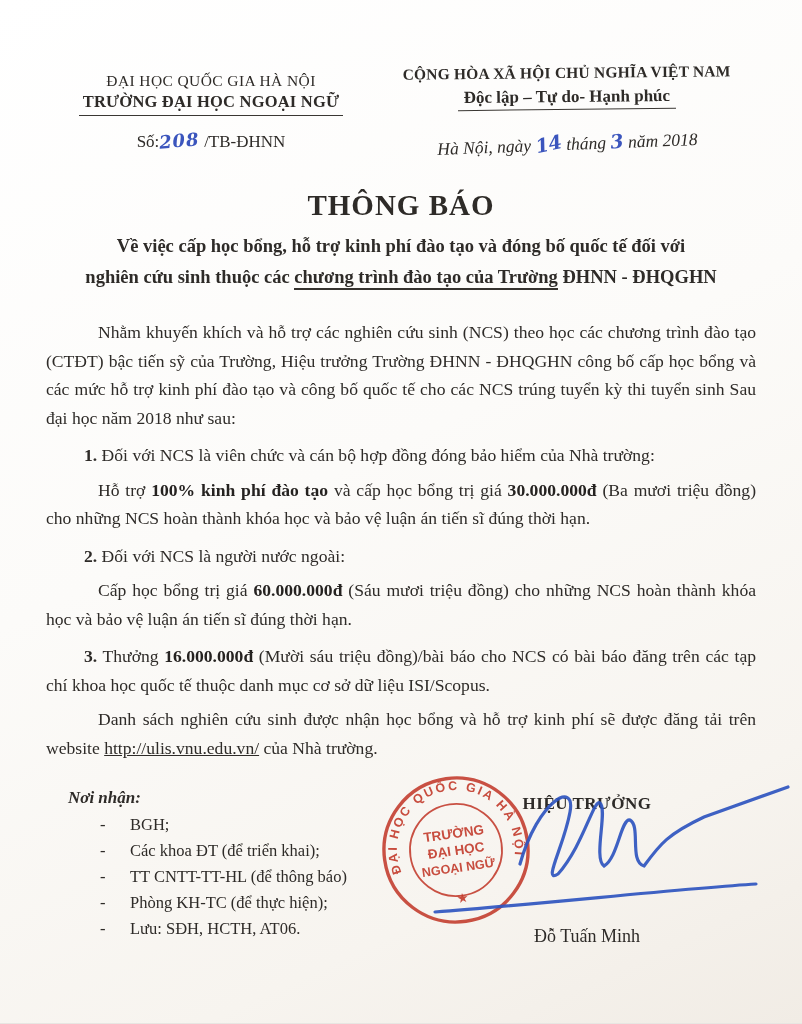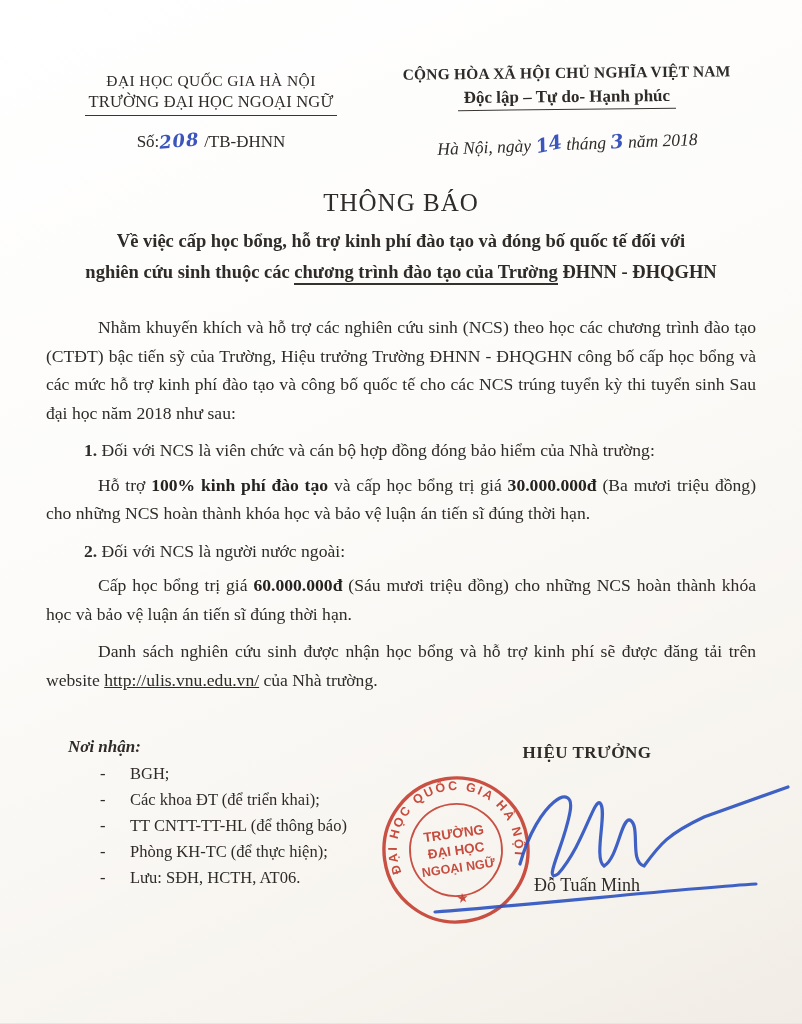--- a/index.html
+++ b/index.html
@@ -12,51 +12,51 @@
     color:#2e2b28;
     background:linear-gradient(155deg,#ffffff 0%,#fcfbf9 45%,#f7f4ef 80%,#f1ece5 100%);
     overflow:hidden;
   }
   .content { position:relative; padding:64px 46px 0 46px; }
 
   
   .header { display:flex; justify-content:space-between; align-items:flex-start; }
   .hdr-left { width:330px; text-align:center; padding-top:8px; }
   .hdr-left .l1 { font-size:15.5px; letter-spacing:.4px; }
-  .hdr-left .l2 { font-size:16.5px; font-weight:normal; letter-spacing:.2px;
+  .hdr-left .l2 { font-size:16.5px; font-weight:bold; letter-spacing:.2px;
                   display:inline-block; border-bottom:1.6px solid #3a3733; padding:2px 4px 3px 4px; }
   .so-line { margin-top:14px; font-size:17px; }
   .hdr-right { width:378px; text-align:center; transform:rotate(-.6deg); }
   .hdr-right .l1 { font-size:15.5px; font-weight:bold; letter-spacing:.2px; }
   .hdr-right .l2 { font-size:17px; font-weight:bold; display:inline-block;
                    border-bottom:1.6px solid #3a3733; padding:2px 6px 2px 6px; margin-top:3px; }
   .date-line { margin-top:22px; font-style:italic; font-size:17.5px; transform:rotate(-1.6deg); }
 
   .hand { color:#3b55bd; font-style:italic; font-weight:bold;
           font-family:"DejaVu Serif",serif; display:inline-block; }
   .hand.day { transform:rotate(-10deg); font-size:19px; }
   .hand.month { transform:rotate(-4deg); font-size:19px; }
   .hand.num { font-size:18px; transform:rotate(-5deg); letter-spacing:1px; }
 
   
   .title-block { text-align:center; margin-top:34px; }
-  .title-main { font-size:25px; font-weight:normal; letter-spacing:1px; }
+  .title-main { font-size:29px; font-weight:bold; letter-spacing:1px; }
   .title-sub { font-size:18.5px; font-weight:bold; margin-top:9px; line-height:1.65; }
   .u-part { border-bottom:2px solid #35322e; padding-bottom:1px; }
 
   
   .body-text { margin-top:26px; font-size:17.6px; line-height:1.62; text-align:justify; }
   .body-text p { text-indent:52px; margin-bottom:9px; }
   p.item-head { text-indent:38px; margin-bottom:6px; }
   .num { font-weight:bold; }
   b { color:#252220; }
   .doc-link { color:#2e2b28; text-decoration:underline; }
 
   
-  .footer { display:flex; margin-top:43px; }
+  .footer { display:flex; margin-top:26px; }
   .recipients { width:372px; font-size:16.5px; padding-left:22px; }
   .recip-label { font-weight:bold; font-style:italic; font-size:17px; }
   .recipients ul { list-style:none; margin-top:4px; }
   .recipients li { padding-left:62px; position:relative; line-height:1.58; }
   .recipients li::before { content:"-"; position:absolute; left:32px; }
   .signblock { flex:1; text-align:center; position:relative; padding-top:6px; }
   .sign-title { font-weight:bold; font-size:17px; letter-spacing:.5px; }
   .sign-name { font-weight:normal; font-size:18px; margin-top:112px; }
 
   .stamp { position:absolute; left:374px; top:768px; transform:rotate(-8deg); }
@@ -91,20 +91,21 @@
 
     <div class="body-text">
       <p>Nhằm khuyến khích và hỗ trợ các nghiên cứu sinh (NCS) theo học các chương trình đào tạo (CTĐT) bậc tiến sỹ của Trường, Hiệu trưởng Trường ĐHNN - ĐHQGHN công bố cấp học bổng và các mức hỗ trợ kinh phí đào tạo và công bố quốc tế cho các NCS trúng tuyển kỳ thi tuyển sinh Sau đại học năm 2018 như sau:</p>
 
       <p class="item-head"><span class="num">1.</span><span> Đối với NCS là viên chức và cán bộ hợp đồng đóng bảo hiểm của Nhà trường:</span></p>
       <p><span>Hỗ trợ </span><b>100% kinh phí đào tạo</b><span> và cấp học bổng trị giá </span><b>30.000.000đ</b><span>  (Ba mươi triệu đồng) cho những NCS hoàn thành khóa học và bảo vệ luận án tiến sĩ đúng thời hạn.</span></p>
 
       <p class="item-head"><span class="num">2.</span><span> Đối với NCS là người nước ngoài:</span></p>
       <p><span>Cấp học bổng trị giá </span><b>60.000.000đ</b><span> (Sáu mươi triệu đồng) cho những NCS hoàn thành khóa học và bảo vệ luận án tiến sĩ đúng thời hạn.</span></p>
 
+      <p class="item-head"><span class="num">3.</span><span> Thưởng </span><b>16.000.000đ</b><span> (Mười sáu triệu đồng)/bài báo cho NCS có bài báo đăng trên các tạp chí khoa học quốc tế thuộc danh mục cơ sở dữ liệu ISI/Scopus.</span></p>
 
       <p><span>Danh sách nghiên cứu sinh được nhận học bổng và hỗ trợ kinh phí sẽ được đăng tải trên website </span><a href="#" class="doc-link">http://ulis.vnu.edu.vn/</a><span> của Nhà trường.</span></p>
     </div>
 
     <div class="footer">
       <div class="recipients">
         <div class="recip-label">Nơi nhận:</div>
         <ul>
           <li>BGH;</li>
           <li>Các khoa ĐT (để triển khai);</li>

